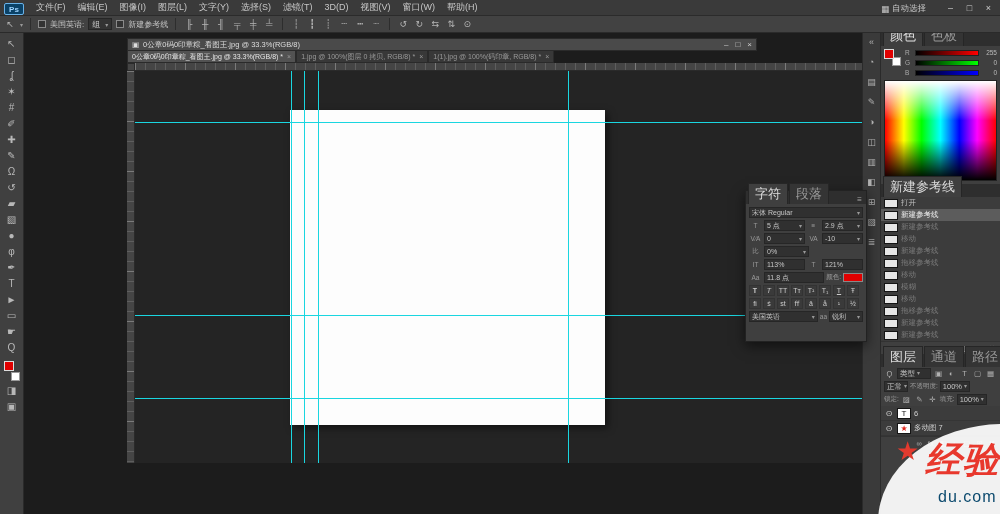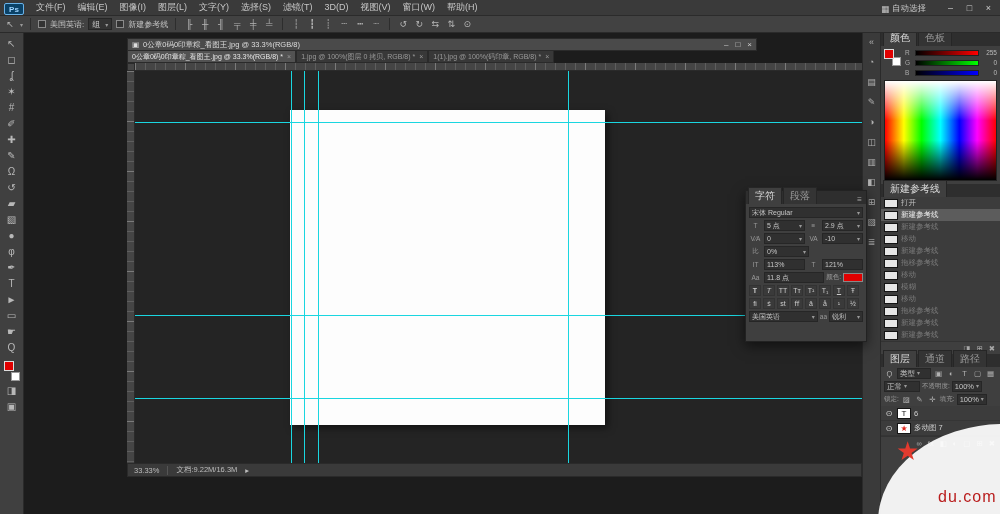--- a/index.html
+++ b/index.html
@@ -45,21 +45,21 @@
   .canvas{position:absolute;left:8px;top:33px;width:727px;height:392px;background:#242424;overflow:hidden}
   .white-doc{position:absolute;left:155px;top:39px;width:315px;height:315px;background:#fdfdfd;box-shadow:3px 3px 7px rgba(0,0,0,.5)}
   .g-h{position:absolute;left:0;width:100%;height:1px;background:#1ad6e0}
   .g-v{position:absolute;top:0;height:100%;width:1px;background:#1ad6e0}
   .status-bar{position:absolute;left:0;top:425px;width:735px;height:14px;background:#3a3a3a;border:1px solid #2a2a2a;display:flex;align-items:center;font-size:7.5px;color:#bdbdbd;padding:0 6px;gap:8px}
   .sdiv{width:1px;height:9px;background:#555}
 
   
   .char-panel{position:absolute;left:745px;top:190px;width:122px;height:152px;background:#3f3f3f;border:1px solid #222;box-shadow:0 4px 12px rgba(0,0,0,.55);z-index:30;font-size:7px}
   .ph{height:13px;background:#2e2e2e;display:flex;align-items:flex-end;gap:1px;padding:0 2px}
-  .ptab{background:#3f3f3f;padding:1px 6px;font-size:10px;color:#ddd;border:1px solid #262626;border-bottom:none;white-space:nowrap}
+  .ptab{background:#3f3f3f;padding:1px 6px;font-size:13px;color:#ddd;border:1px solid #262626;border-bottom:none;white-space:nowrap}
   .ptab.inactive{background:#343434;color:#999}
   .pmenu{margin-left:auto;color:#aaa;font-size:8px;padding:0 2px}
   .pc{padding:3px;display:flex;flex-direction:column;gap:2px}
   .crow{display:flex;align-items:center;gap:2px}
   .flabel{width:13px;font-size:6.5px;color:#9a9a9a;text-align:center;flex:none;white-space:nowrap;overflow:hidden}
   .field{background:#303030;border:1px solid #262626;height:11px;display:flex;align-items:center;padding:0 2px;gap:2px;flex:1;min-width:0;white-space:nowrap;overflow:hidden}
   .field .dd{margin-left:auto}
   .tgl{width:12px;height:11px;border:1px solid #333;background:#3a3a3a;display:flex;align-items:center;justify-content:center;font-size:7px;color:#ccc;flex:none}
   .cp-color{width:20px;height:9px;border:1px solid #888;flex:none}
 
@@ -96,21 +96,21 @@
   .lrow{height:15px;display:flex;align-items:center;gap:3px;padding:0 3px;border-bottom:1px solid #353535;background:#3c3c3c}
   .leye{width:10px;text-align:center;color:#c9c9c9;font-size:8px;flex:none}
   .lthumb{width:14px;height:11px;background:#fff;border:1px solid #141414;display:flex;align-items:center;justify-content:center;font-size:8px;color:#111;flex:none}
   .lthumb .star{color:#e0281e}
   .lname{font-size:7.5px;color:#d2d2d2;overflow:hidden}
 
   
   .watermark{position:absolute;left:878px;top:424px;width:250px;height:196px;border-radius:50%;background:rgba(255,255,255,.93);z-index:40}
   .wm-star{position:absolute;left:18px;top:14px;font-size:26px;color:#e23a2e;line-height:1}
   .wm-brand{position:absolute;left:47px;top:18px;font-size:36px;font-weight:bold;font-style:italic;color:#e8382d;line-height:1;letter-spacing:2px}
-  .wm-domain{position:absolute;left:60px;top:64px;font-size:16px;color:#b91c1c;letter-spacing:1px}
+  .wm-domain{position:absolute;left:60px;top:64px;font-size:16px;color:#0c4a6e;letter-spacing:1px}
 </style>
 </head>
 <body>
 
 <div class="menubar">
   <div class="ps-logo">Ps</div>
   <div class="menu-item">文件(F)</div>
   <div class="menu-item">编辑(E)</div>
   <div class="menu-item">图像(I)</div>
   <div class="menu-item">图层(L)</div>
@@ -226,26 +226,20 @@
   <div class="canvas">
     <div class="white-doc"></div>
     <div class="g-h" style="top:51px"></div>
     <div class="g-h" style="top:244px"></div>
     <div class="g-h" style="top:327px"></div>
     <div class="g-v" style="left:156px"></div>
     <div class="g-v" style="left:169px"></div>
     <div class="g-v" style="left:183px"></div>
     <div class="g-v" style="left:433px"></div>
   </div>
-  <div class="status-bar">
-    <span>33.33%</span>
-    <span class="sdiv"></span>
-    <span>文档:9.22M/16.3M</span>
-    <span>▸</span>
-  </div>
 </div>
 
 <div class="char-panel">
   <div class="ph">
     <span class="ptab">字符</span>
     <span class="ptab inactive">段落</span>
     <span class="pmenu">≡</span>
   </div>
   <div class="pc">
     <div class="crow">
@@ -457,21 +451,21 @@
         <span>类型</span>
         <span class="dd">▾</span>
       </span>
       <span class="lp-ic">▣</span>
       <span class="lp-ic">◐</span>
       <span class="lp-ic">T</span>
       <span class="lp-ic">▢</span>
       <span class="lp-ic">▦</span>
     </div>
     <div class="lp-row">
-      <span class="mini-field" style="width:36px">
+      <span class="mini-field" style="width:24px">
         <span>正常</span>
         <span class="dd">▾</span>
       </span>
       <span class="lp-lab">不透明度:</span>
       <span class="mini-field">
         <span>100%</span>
         <span class="dd">▾</span>
       </span>
     </div>
     <div class="lp-row">
@@ -504,14 +498,15 @@
       <span>◐</span>
       <span>▢</span>
       <span>⊞</span>
       <span>✖</span>
     </div>
   </div>
 </div>
 
 <div class="watermark">
   <span class="wm-star">★</span>
+  <span class="wm-brand">经验</span>
   <span class="wm-domain">du.com</span>
 </div>
 
 </body></html>

